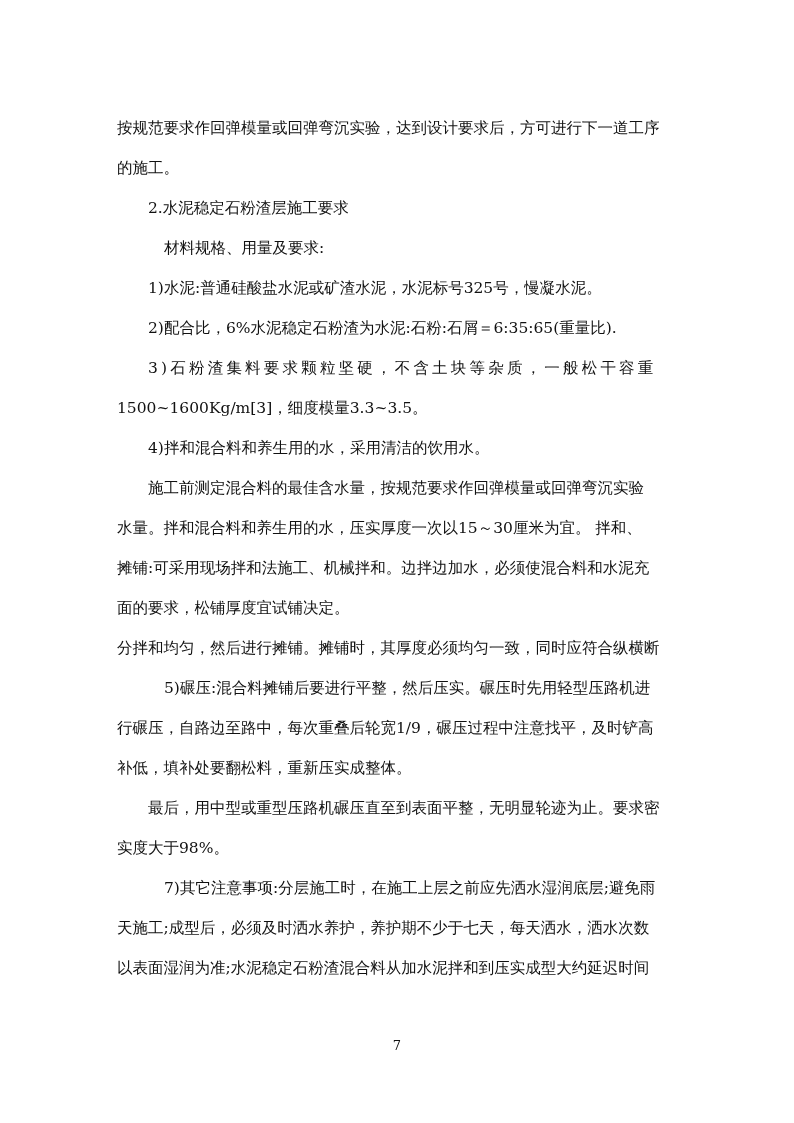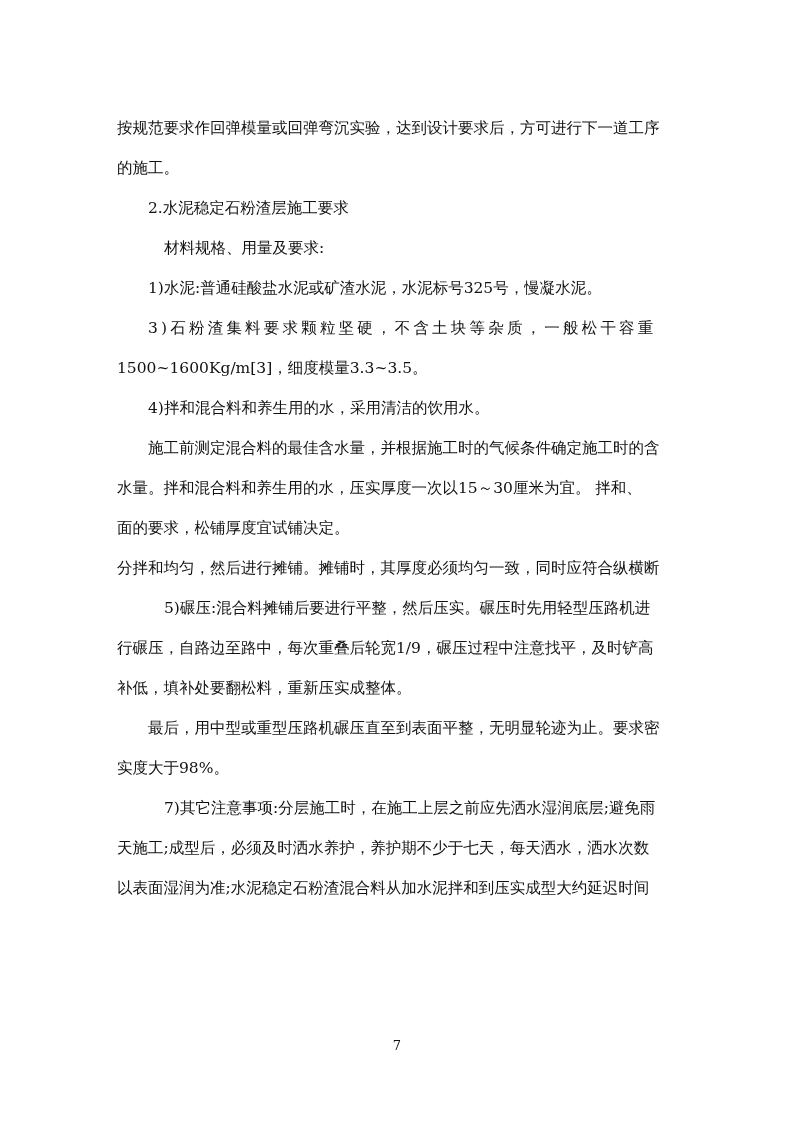--- a/index.html
+++ b/index.html
@@ -60,33 +60,37 @@
   </p>
 
   <p class="p indent3">
     <span>材料规格、用量及要求:</span>
   </p>
 
   <p class="p indent2">
     <span>1)水泥:普通硅酸盐水泥或矿渣水泥，水泥标号325号，慢凝水泥。</span>
   </p>
 
+  <p class="p indent2">
+    <span>2)配合比，6%水泥稳定石粉渣为水泥:石粉:石屑＝6:35:65(重量比).</span>
+  </p>
 
   <p class="p">
     <span class="line indent2" style="letter-spacing:3.2px;">3)石粉渣集料要求颗粒坚硬，不含土块等杂质，一般松干容重</span>
     <span class="line">1500~1600Kg/m[3]，细度模量3.3~3.5。</span>
   </p>
 
   <p class="p indent2">
     <span>4)拌和混合料和养生用的水，采用清洁的饮用水。</span>
   </p>
 
   <p class="p">
-    <span class="line indent2">施工前测定混合料的最佳含水量，并根据施工时的气候条件确定施工时的含</span>
+    <span class="line indent2">施工前测定混合料的最佳含水量，按规范要求作回弹模量或回弹弯沉实验</span>
     <span class="line">水量。拌和混合料和养生用的水，压实厚度一次以15～30厘米为宜。 拌和、</span>
+    <span class="line">摊铺:可采用现场拌和法施工、机械拌和。边拌边加水，必须使混合料和水泥充</span>
     <span class="line">面的要求，松铺厚度宜试铺决定。</span>
     <span class="line">分拌和均匀，然后进行摊铺。摊铺时，其厚度必须均匀一致，同时应符合纵横断</span>
   </p>
 
   <p class="p">
     <span class="line indent3">5)碾压:混合料摊铺后要进行平整，然后压实。碾压时先用轻型压路机进</span>
     <span class="line">行碾压，自路边至路中，每次重叠后轮宽1/9，碾压过程中注意找平，及时铲高</span>
     <span class="line">补低，填补处要翻松料，重新压实成整体。</span>
   </p>
 

